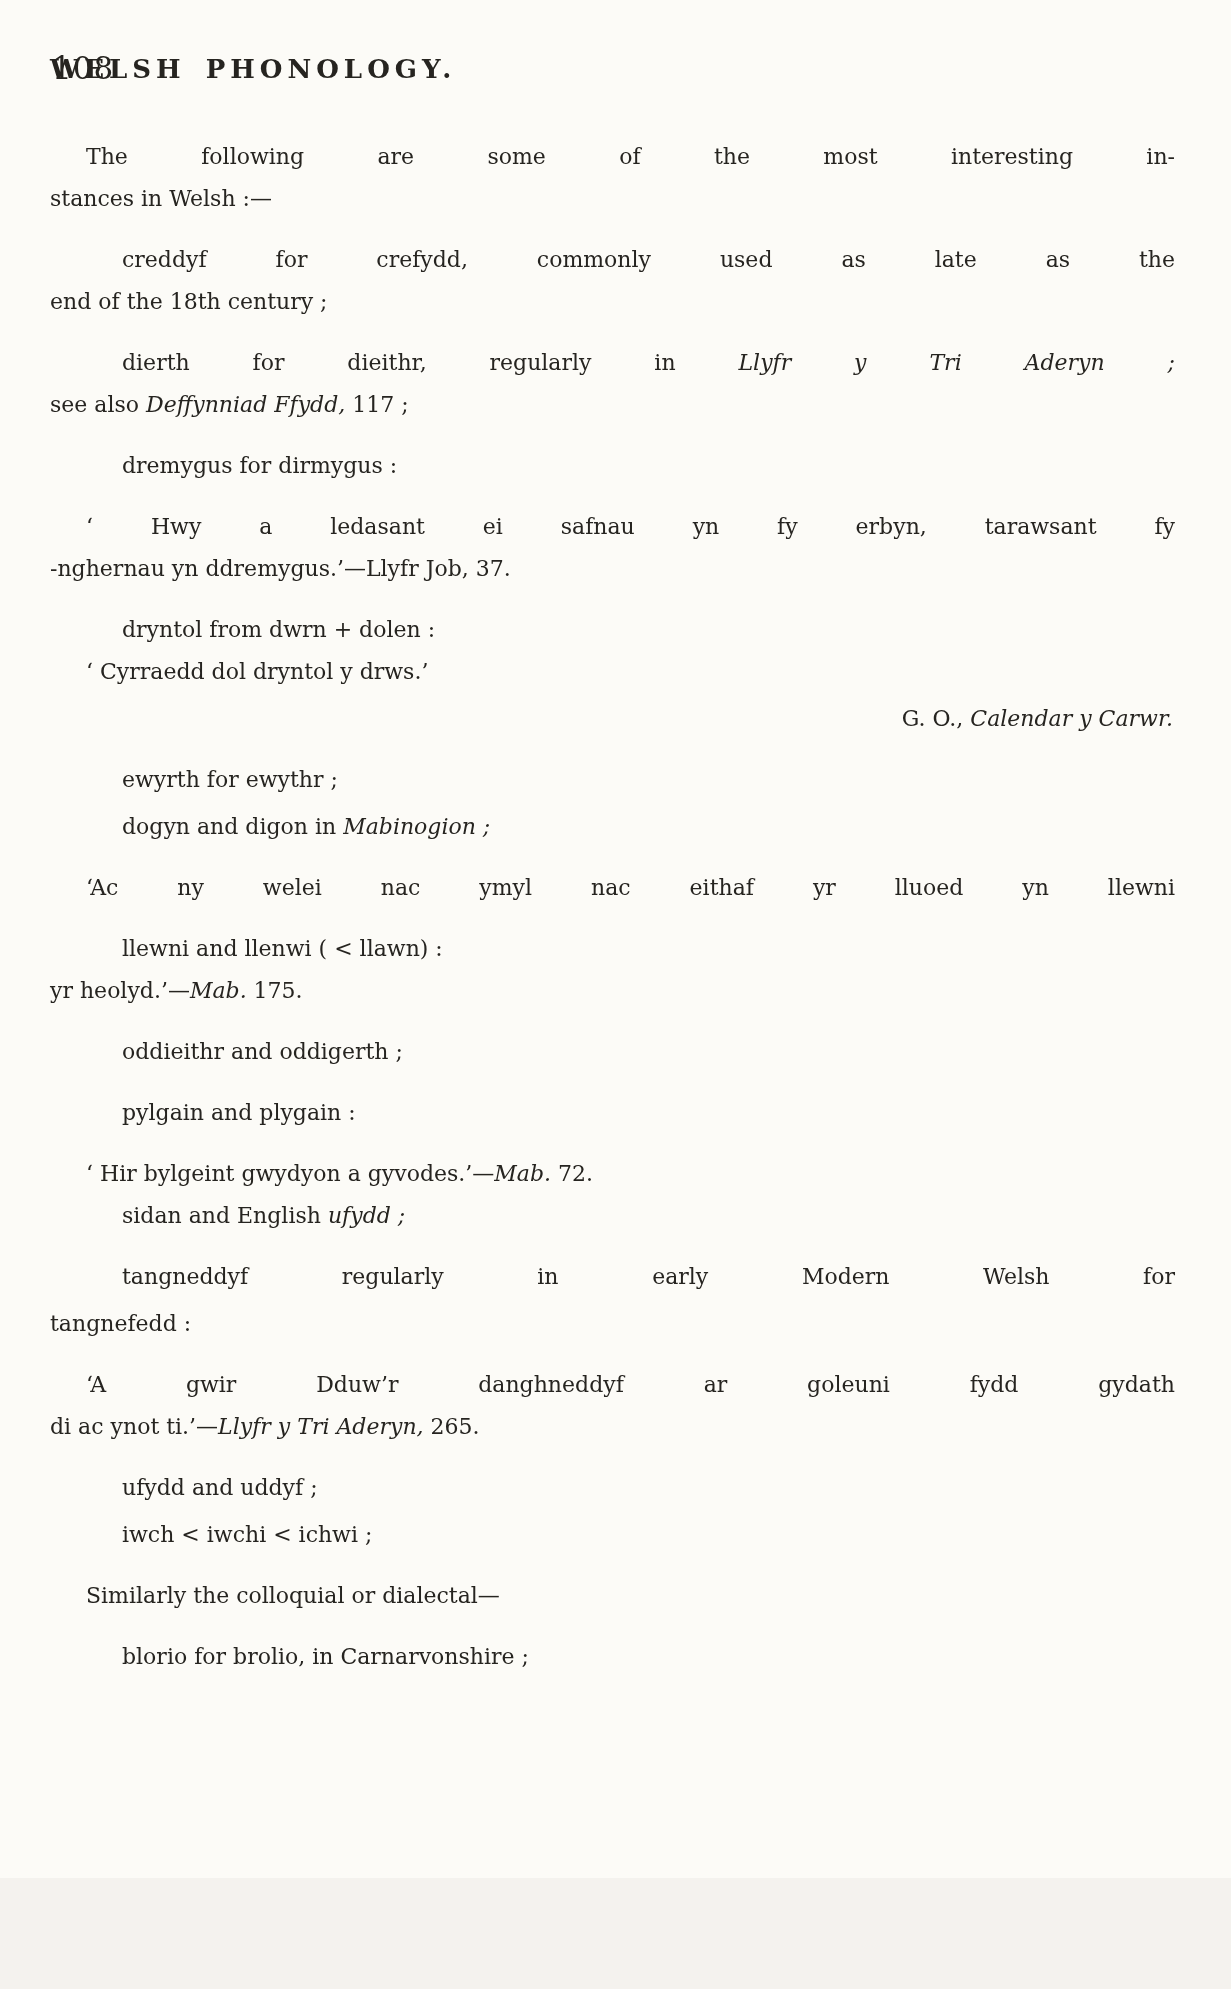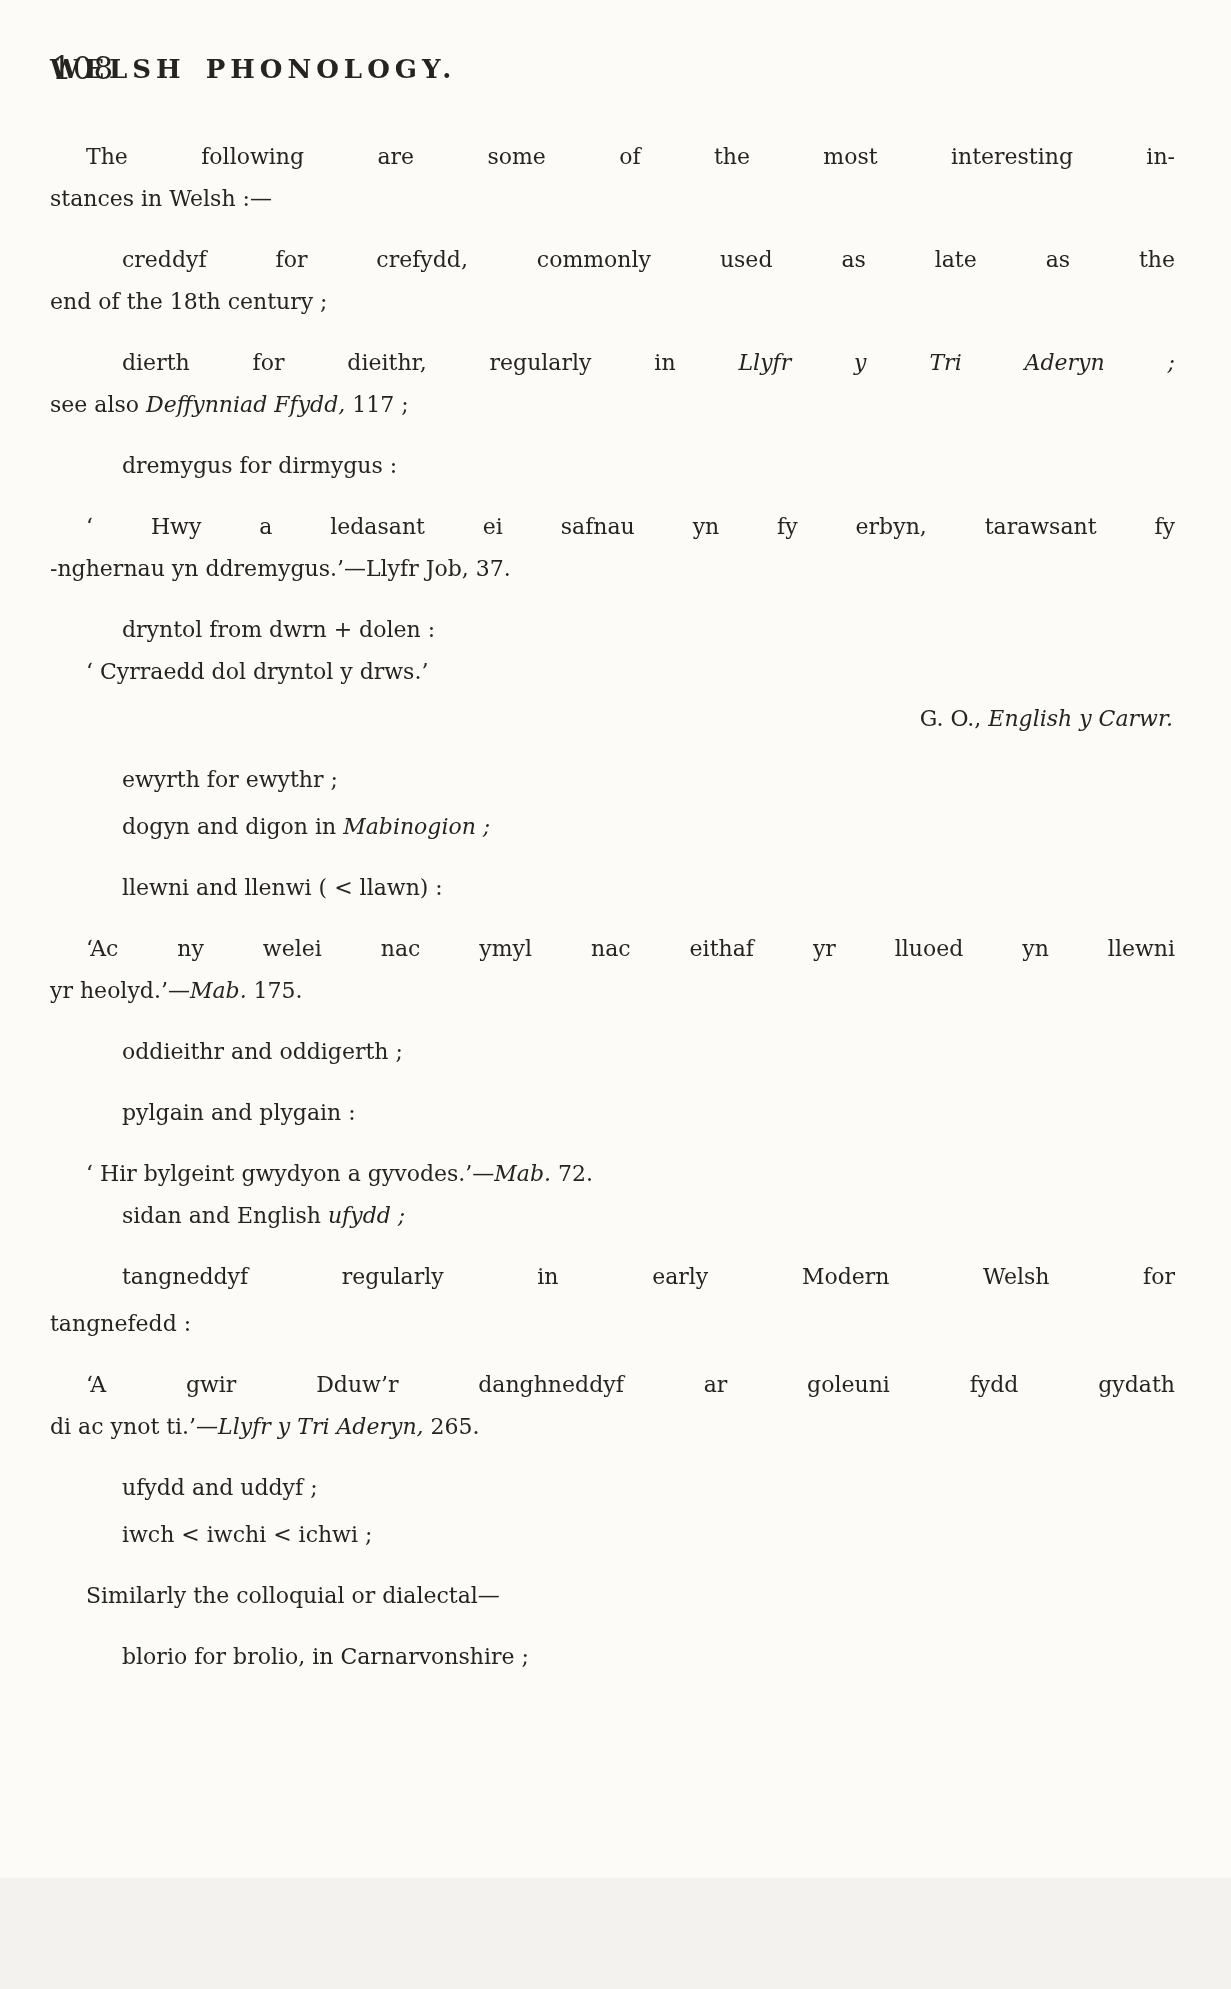--- a/index.html
+++ b/index.html
@@ -75,25 +75,25 @@
       <div class="line i0"><span>stances in Welsh :—</span></div>
       <div class="line i2 just gap-md"><span>creddyf for crefydd, commonly used as late as the</span></div>
       <div class="line i3"><span>end of the 18th century ;</span></div>
       <div class="line i2 just gap-md"><span>dierth for dieithr, regularly in </span><span class="it">Llyfr y Tri Aderyn ;</span></div>
       <div class="line i3"><span>see also </span><span class="it">Deffynniad Ffydd,</span><span> 117 ;</span></div>
       <div class="line i2 gap-md"><span>dremygus for dirmygus :</span></div>
       <div class="line i1 just gap-md"><span>‘ Hwy a ledasant ei safnau yn fy erbyn, tarawsant fy</span></div>
       <div class="line i0"><span>-nghernau yn ddremygus.’—Llyfr Job, 37.</span></div>
       <div class="line i2 gap-md"><span>dryntol from dwrn + dolen :</span></div>
       <div class="line i1"><span>‘ Cyrraedd dol dryntol y drws.’</span></div>
-      <div class="line i0 right gap-sm"><span>G. O., </span><span class="it">English y Carwr.</span></div>
+      <div class="line i0 right gap-sm"><span>G. O., </span><span class="it">Calendar y Carwr.</span></div>
       <div class="line i2 gap-md"><span>ewyrth for ewythr ;</span></div>
       <div class="line i2 gap-sm"><span>dogyn and digon in </span><span class="it">Mabinogion ;</span></div>
+      <div class="line i1 just gap-md"><span>‘Ac ny welei nac ymyl nac eithaf yr lluoed yn llewni</span></div>
       <div class="line i2 gap-md"><span>llewni and llenwi ( &lt; llawn) :</span></div>
-      <div class="line i1 just gap-md"><span>‘Ac ny welei nac ymyl nac eithaf yr lluoed yn llewni</span></div>
       <div class="line i0"><span>yr heolyd.’—</span><span class="it">Mab.</span><span> 175.</span></div>
       <div class="line i2 gap-md"><span>oddieithr and oddigerth ;</span></div>
       <div class="line i2 gap-md"><span>pylgain and plygain :</span></div>
       <div class="line i1 gap-md"><span>‘ Hir bylgeint gwydyon a gyvodes.’—</span><span class="it">Mab.</span><span> 72.</span></div>
       <div class="line i2"><span>sidan and English </span><span class="it">ufydd ;</span></div>
       <div class="line i2 just gap-md"><span>tangneddyf regularly in early Modern Welsh for</span></div>
       <div class="line i3 gap-sm"><span>tangnefedd :</span></div>
       <div class="line i1 just gap-md"><span>‘A gwir Dduw’r danghneddyf ar goleuni fydd gydath</span></div>
       <div class="line i0"><span>di ac ynot ti.’—</span><span class="it">Llyfr y Tri Aderyn,</span><span> 265.</span></div>
       <div class="line i2 gap-md"><span>ufydd and uddyf ;</span></div>

